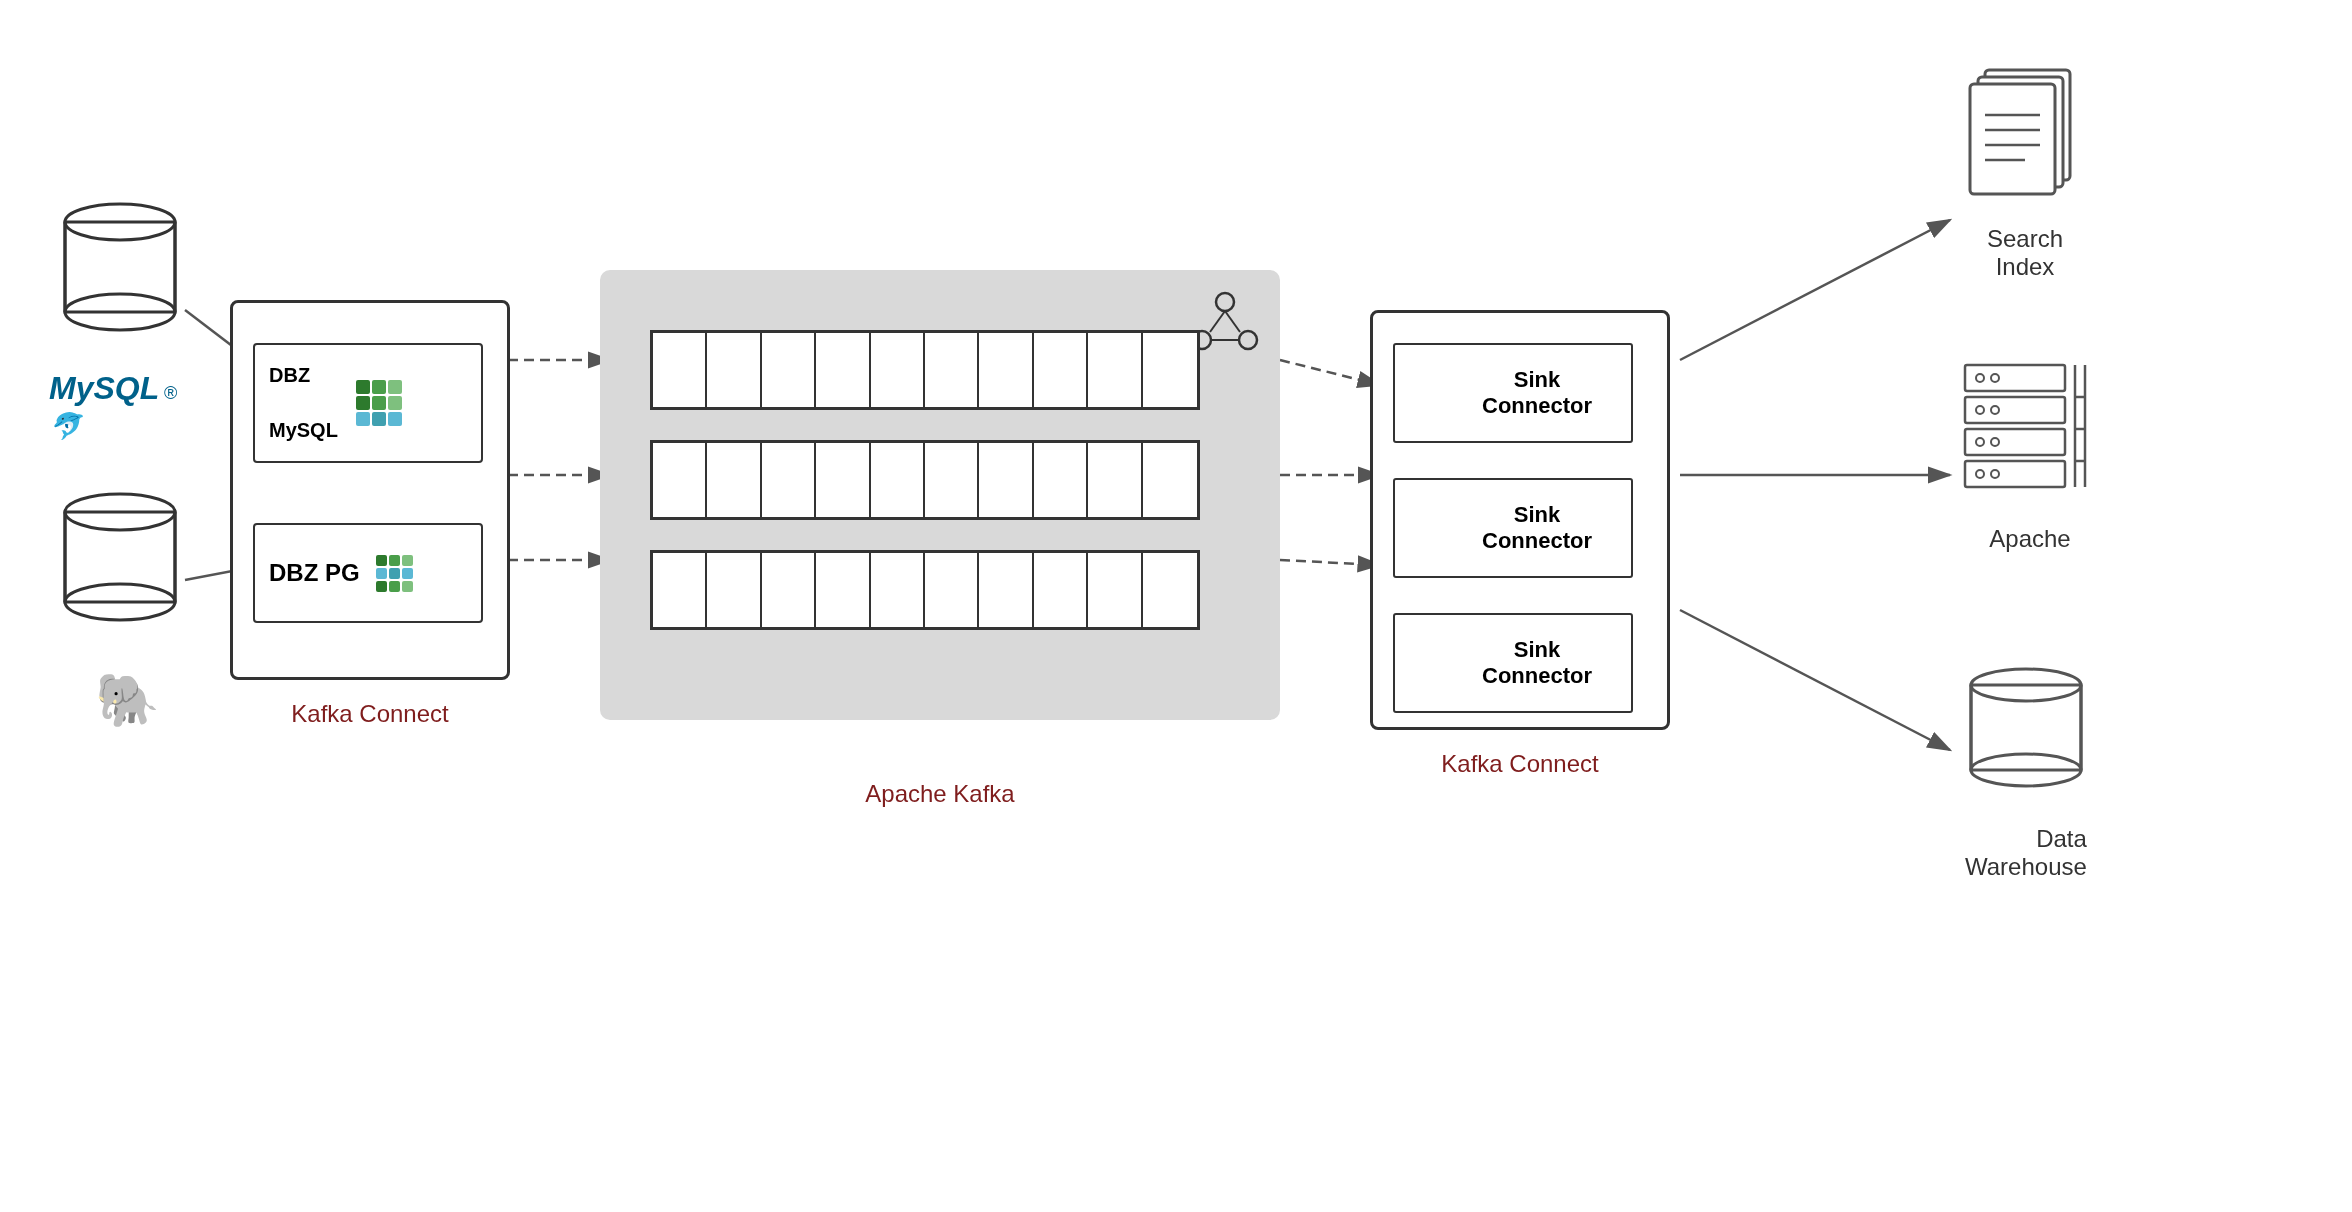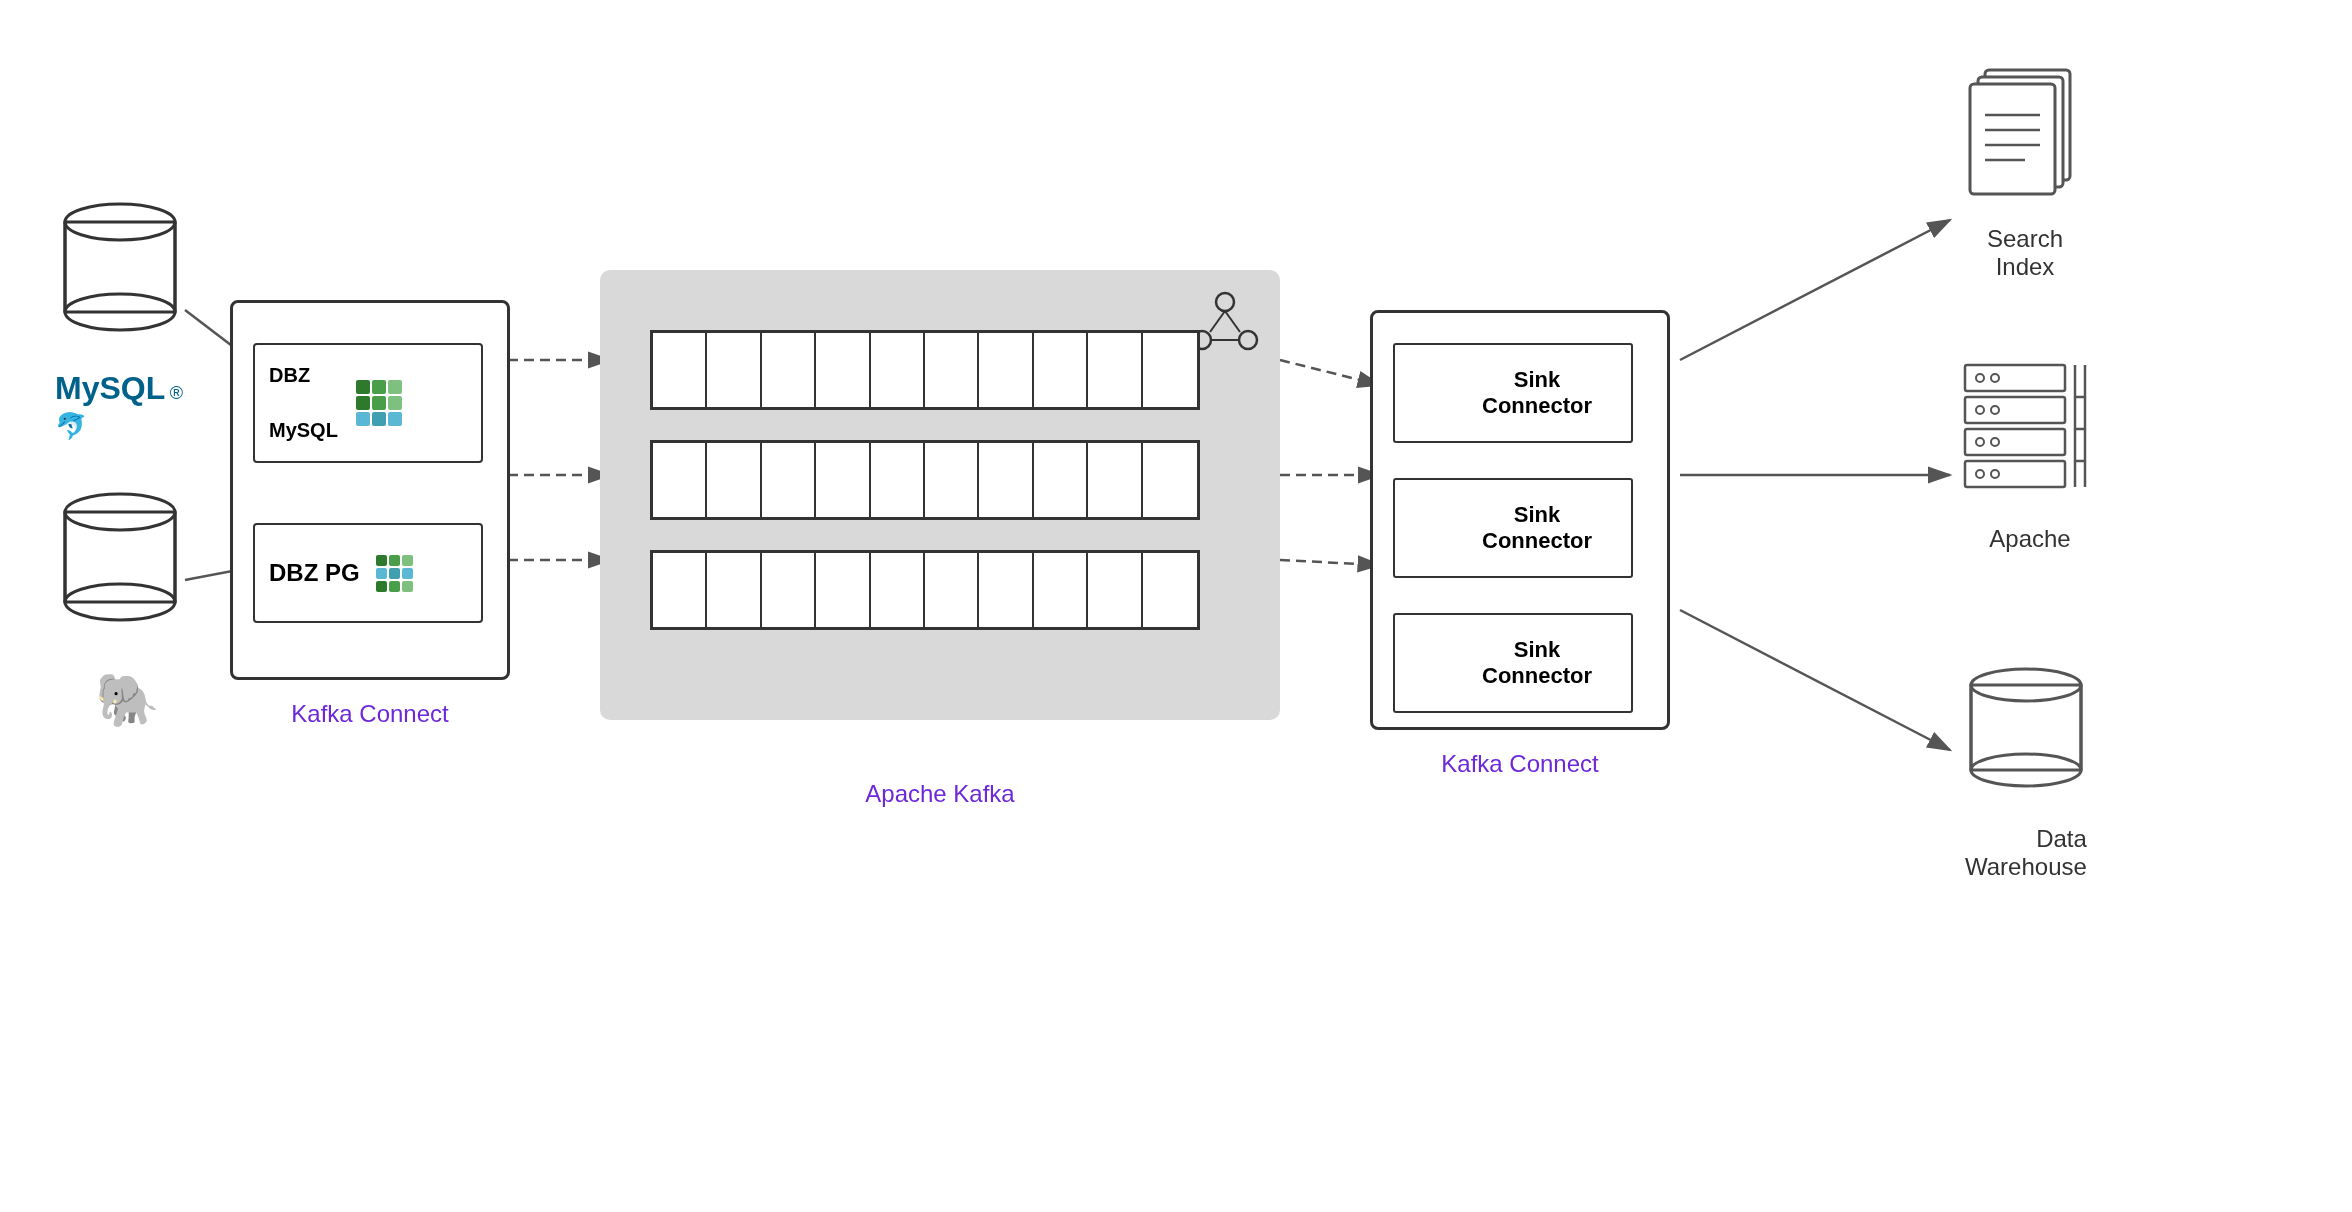--- a/index.html
+++ b/index.html
@@ -140,21 +140,21 @@
     }
     .sink-1 { left: 20px; top: 30px; width: 240px; height: 100px; }
     .sink-2 { left: 20px; top: 165px; width: 240px; height: 100px; }
     .sink-3 { left: 20px; top: 300px; width: 240px; height: 100px; }
 
     
     .box-label {
       position: absolute;
       font-size: 24px;
       font-weight: normal;
-      color: #6d28d9;
+      color: #7f1d1d;
       text-align: center;
     }
     .source-kc-label { left: 230px; top: 700px; width: 280px; }
     .apache-kafka-label { left: 600px; top: 740px; width: 680px; margin-top: 40px; }
     .sink-kc-label { left: 1370px; top: 750px; width: 300px; }
 
     
     .dest-icon {
       position: absolute;
       display: flex;
@@ -217,21 +217,21 @@
   <div class="db-cylinder" style="left:60px; top:200px;">
     <svg class="cylinder-svg" viewBox="0 0 120 140">
       <ellipse cx="60" cy="22" rx="55" ry="18" fill="none" stroke="#333" stroke-width="3"></ellipse>
       <rect x="5" y="22" width="110" height="90" fill="none" stroke="#333" stroke-width="3"></rect>
       <ellipse cx="60" cy="112" rx="55" ry="18" fill="none" stroke="#333" stroke-width="3"></ellipse>
       <line x1="5" y1="22" x2="5" y2="112" stroke="#333" stroke-width="3"></line>
       <line x1="115" y1="22" x2="115" y2="112" stroke="#333" stroke-width="3"></line>
     </svg>
   </div>
 
-  <div style="position:absolute; left:55px; top:370px;">
+  <div style="position:absolute; left:49px; top:370px;font-style:italic;">
     <span style="color:#00618a; font-size:32px; font-weight:900; font-family:Arial;">MySQL</span>
     <span style="color:#00618a; font-size:18px;">®</span>
     
     <div style="color:#e48e00; font-size:26px; margin-top:4px;">🐬</div>
   </div>
 
   <div class="db-cylinder" style="left:60px; top:490px;">
     <svg class="cylinder-svg" viewBox="0 0 120 140">
       <ellipse cx="60" cy="22" rx="55" ry="18" fill="none" stroke="#333" stroke-width="3"></ellipse>
       <rect x="5" y="22" width="110" height="90" fill="none" stroke="#333" stroke-width="3"></rect>

